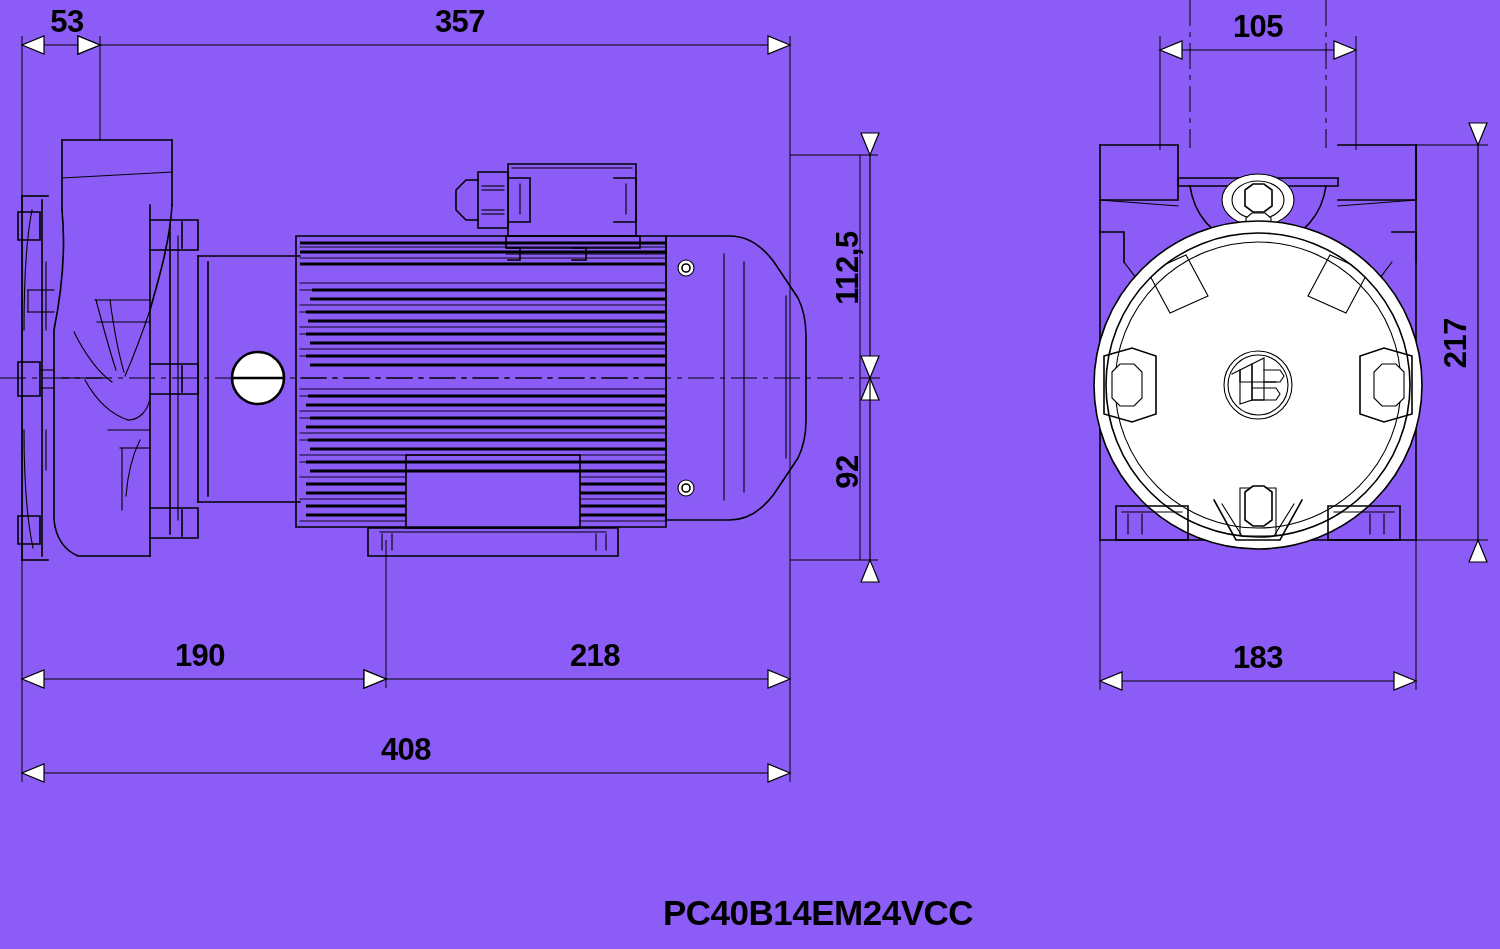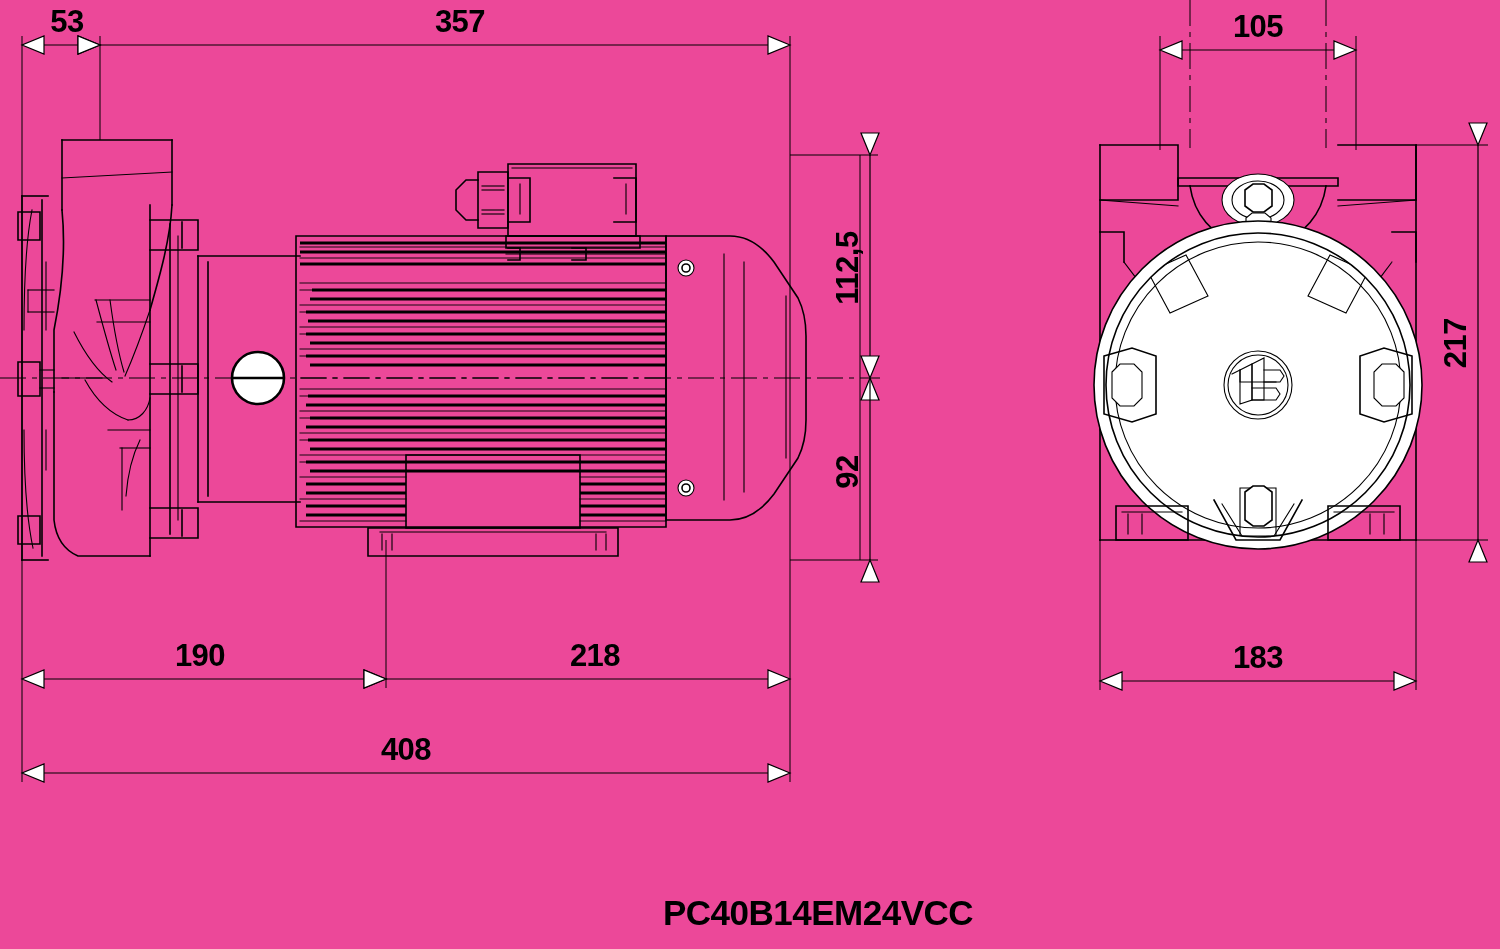--- a/index.html
+++ b/index.html
@@ -11,21 +11,21 @@
   body {
     width: 1500px;
     height: 949px;
     overflow: hidden;
     font-family: "Liberation Sans", sans-serif;
   }
   #drawing-root {
     position: relative;
     width: 1500px;
     height: 949px;
-    background: #ec4899;
+    background: #8b5cf6;
   }
   svg#cad {
     display: block;
     width: 1500px;
     height: 949px;
   }
   
   .ln      { stroke: #000000; fill: none; stroke-width: 1.6; stroke-linecap: square; }
   .ln-thin { stroke: #000000; fill: none; stroke-width: 1.1; stroke-linecap: square; }
   .ln-hair { stroke: #000000; fill: none; stroke-width: 0.9; stroke-linecap: square; }

